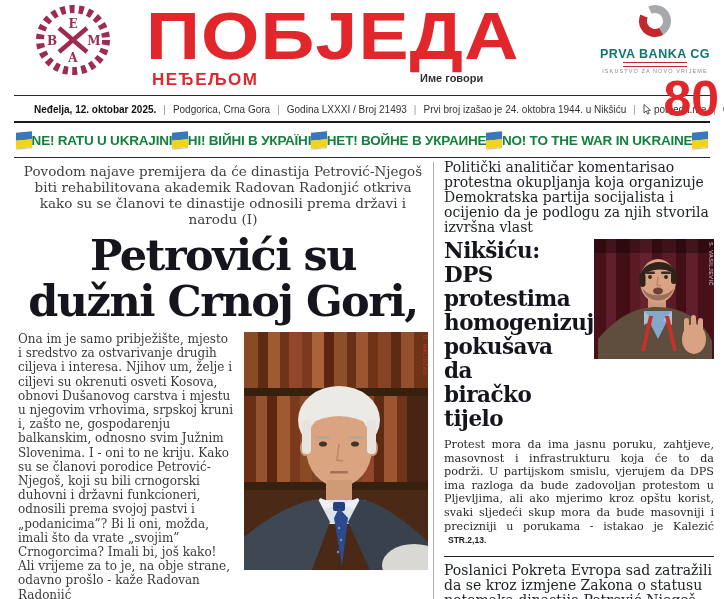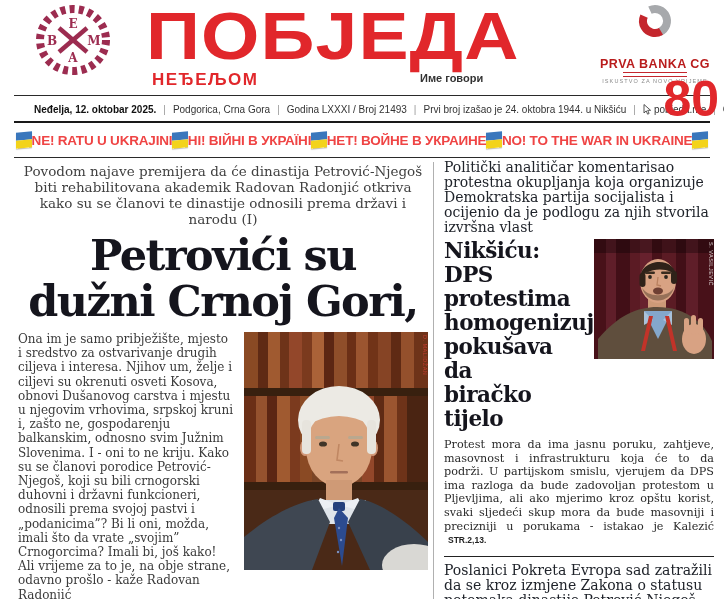--- a/index.html
+++ b/index.html
@@ -17,21 +17,21 @@
   }
   #edition{
     position:absolute;left:152px;top:70px;font-weight:bold;font-size:17px;
     letter-spacing:1.5px;color:#e1272b;
   }
   #motto{
     position:absolute;left:420px;top:72px;width:150px;text-align:left;
     font-weight:bold;font-size:11px;color:#333;
   }
   #bank{position:absolute;right:8px;top:2px;width:122px;text-align:center;}
-  #bank .bank-name{font-size:12.5px;font-weight:bold;color:#b91c1c;letter-spacing:.5px;margin-top:11px;}
+  #bank .bank-name{font-size:12.5px;font-weight:bold;color:#0f766e;letter-spacing:.5px;margin-top:1px;}
   #bank .bank-rule{width:64px;height:3px;margin:1px auto;border-top:1px solid #c4262d;border-bottom:1px solid #c4262d;}
   #bank .bank-tag{font-size:5.5px;color:#8a8a8a;letter-spacing:1.1px;margin-top:1px;}
   #price80{
     position:absolute;right:5px;top:74px;z-index:6;color:#e1272b;
     font-weight:800;font-size:50px;line-height:1;font-family:"Liberation Sans",sans-serif;
   }
   
   .rule-a{position:absolute;left:14px;right:14px;top:95px;border-top:1.5px solid #2a2a2a;}
   #dateline{
     position:absolute;left:22px;top:100px;width:640px;height:18px;
@@ -39,21 +39,21 @@
   }
   #dateline .dl-date{font-weight:bold;color:#111;margin-left:12px;}
   #dateline .dl-sep{color:#9a9a9a;}
   #dateline .dl-site{display:flex;align-items:center;gap:3px;}
   .rule-b{position:absolute;left:14px;right:14px;top:121px;border-top:2px solid #191919;}
   
   #banner{
     position:absolute;left:16px;right:16px;top:127px;height:26px;
     display:flex;align-items:center;justify-content:space-between;
   }
-  .bitem{color:#ef4444;font-weight:bold;font-size:13.5px;letter-spacing:-.2px;white-space:nowrap;}
+  .bitem{color:#15803d;font-weight:bold;font-size:13.5px;letter-spacing:-.2px;white-space:nowrap;}
   .flag{width:26px;height:16px;transform:skewY(-5deg);box-shadow:0 1px 1px rgba(0,0,0,.25);}
   .flag .fb{height:8px;background:#3a77bc;}
   .flag .fy{height:8px;background:#f3d31b;}
   .rule-c{position:absolute;left:14px;right:14px;top:157px;border-top:1.5px solid #2a2a2a;}
   
   #col-divider{position:absolute;left:433px;top:162px;height:437px;width:1px;background:#b0b0b0;}
   #leftcol{position:absolute;left:18px;top:163px;width:410px;}
   #rightcol{position:absolute;left:444px;top:160px;width:270px;}
   
   .kicker{

